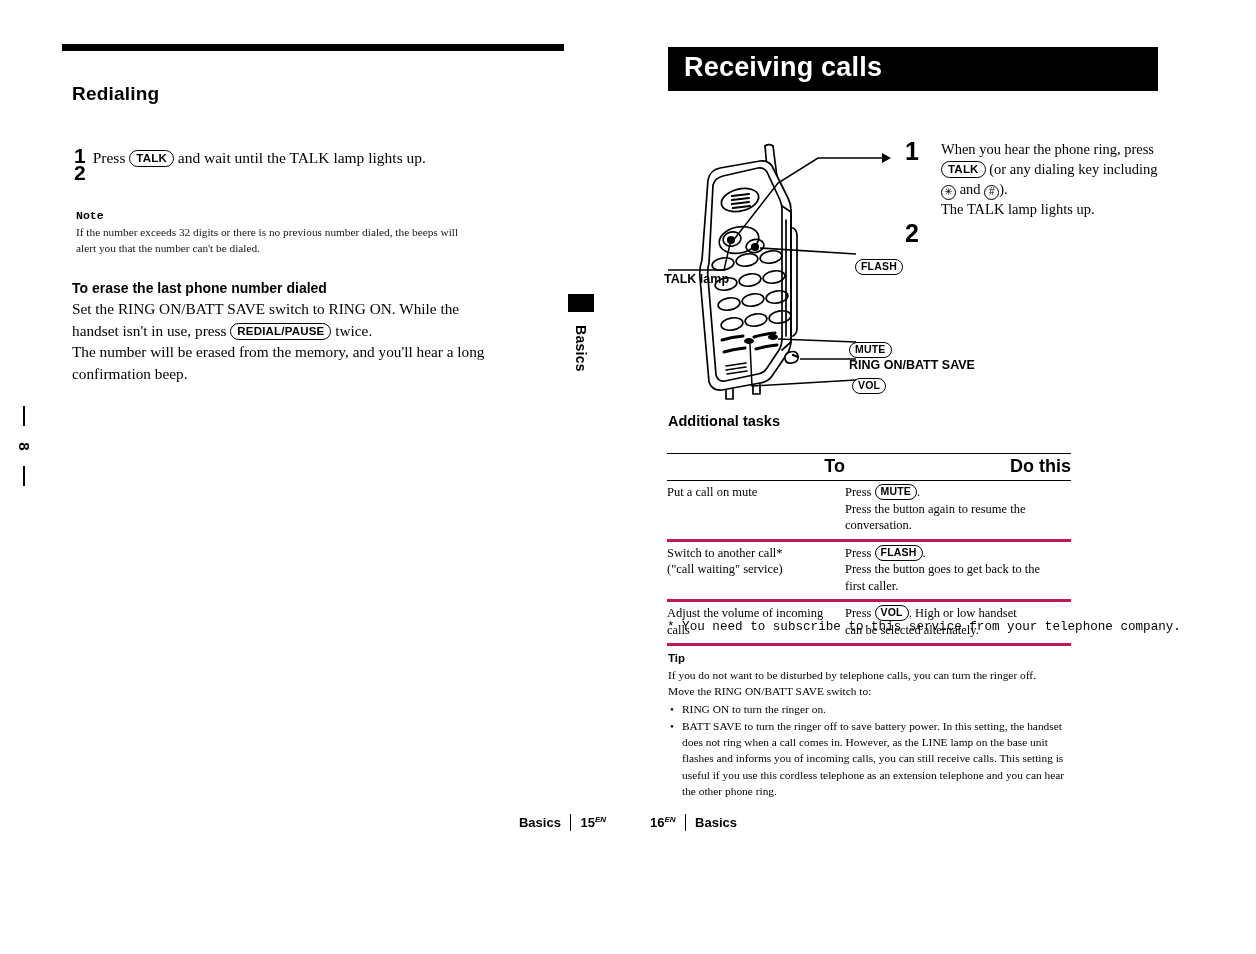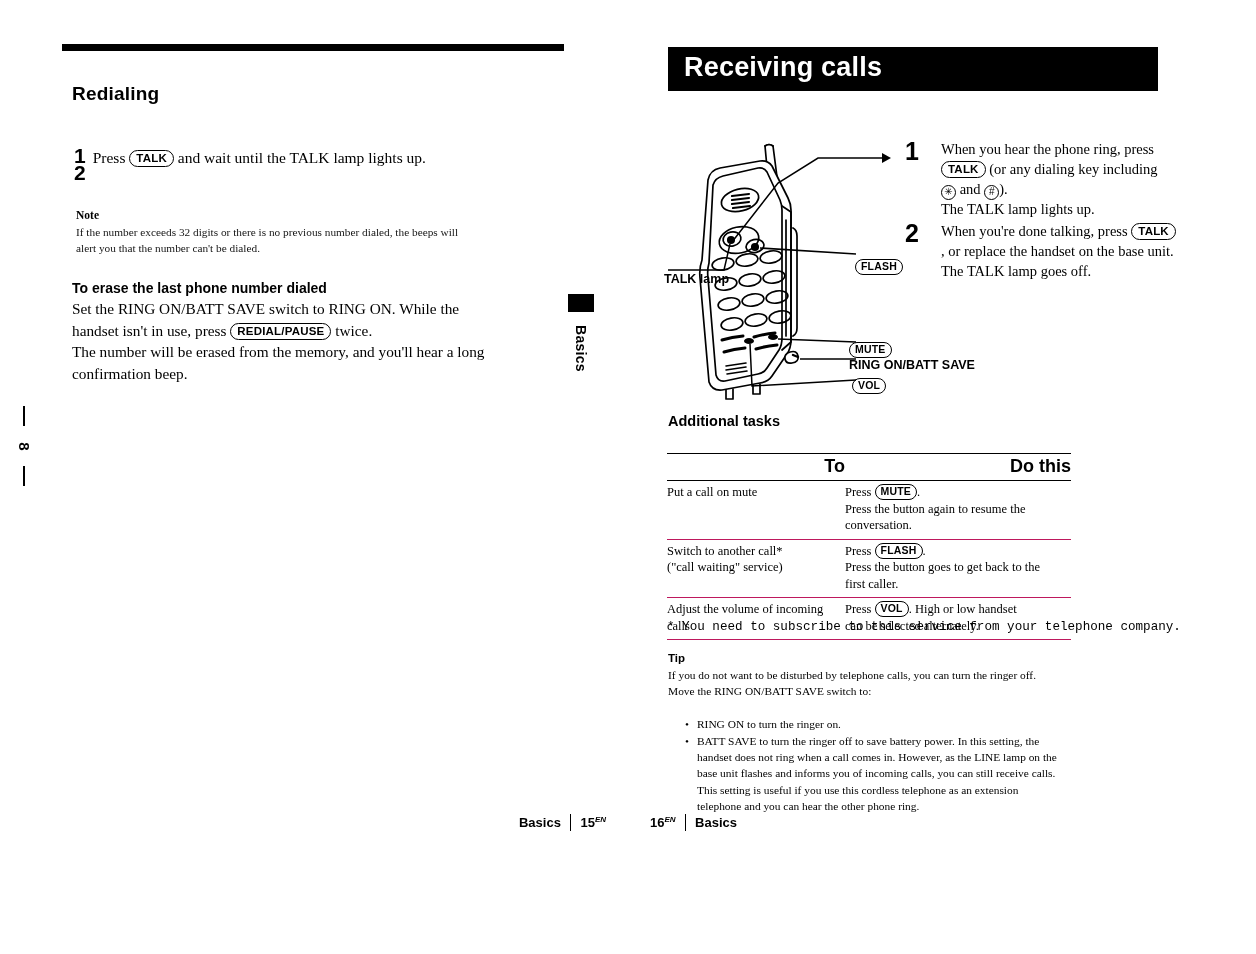--- a/index.html
+++ b/index.html
@@ -83,21 +83,21 @@
     line-height: 12px;
     text-align: center;
     font-size: 10px;
     font-family: "Liberation Sans", sans-serif;
     vertical-align: -1px;
   }
 
   #note-heading {
     position: absolute;
     left: 76px; top: 209px;
-    font-family: Liberation Serif, serif;
+    font-family: Liberation Mono, monospace;
     font-weight: bold;
     font-size: 11.5px;
   }
   #note-body {
     position: absolute;
     left: 76px; top: 224px;
     width: 400px;
     font-family: "Liberation Serif", serif;
     font-size: 11.3px;
     line-height: 1.42;
@@ -243,21 +243,21 @@
     font-family: "Liberation Sans", sans-serif;
     font-weight: bold;
     font-size: 18px;
     padding: 2px 0 3px 0;
     border-top: 1.6px solid #000;
     border-bottom: 1.2px solid #000;
   }
   #tasks-table td {
     vertical-align: top;
     padding: 3px 8px 5px 0;
-    border-bottom: 1px solid #be185d;
+    border-bottom: 3px solid #be185d;
     line-height: 1.32;
   }
   #tasks-table td.col-do { padding-left: 0; }
   #tasks-table col.c1 { width: 178px; }
 
   #footnote {
     position: absolute;
     left: 667px; top: 620px;
     font-family: Liberation Mono, monospace;
     font-size: 12.6px;
@@ -272,21 +272,21 @@
   #tip-body {
     position: absolute;
     left: 668px; top: 667px;
     width: 412px;
     font-family: "Liberation Serif", serif;
     font-size: 11.4px;
     line-height: 1.43;
   }
   #tip-body p { margin: 0; }
   #tip-body ul {
-    margin: 16px; padding: 0; list-style: none;
+    margin: 1px; padding: 0; list-style: none;
   }
   #tip-body li {
     position: relative;
     padding-left: 13px;
     margin-top: 1px;
   }
   #tip-body li::before {
     content: "•";
     position: absolute;
     left: 1px; top: 0;
@@ -475,26 +475,20 @@
       <span class="circ">✳</span>
       <span>and</span>
       <span class="circ">#</span><span>).</span>
       <br>
       <span>The TALK lamp lights up.</span>
     </span>
   </div>
 
   <div class="rstep" id="rstep-2">
     <span class="rnum">2</span>
-    <span class="rbody">
-      <span>When you're done talking, press</span>
-      <span class="key">TALK</span><span>, or replace the handset on the base unit.</span>
-      <br>
-      <span>The TALK lamp goes off.</span>
-    </span>
   </div>
 
   <div id="additional-heading">Additional tasks</div>
 
   <table id="tasks-table">
     <colgroup>
         <col class="c1">
         <col>
       </colgroup>
     <thead>

